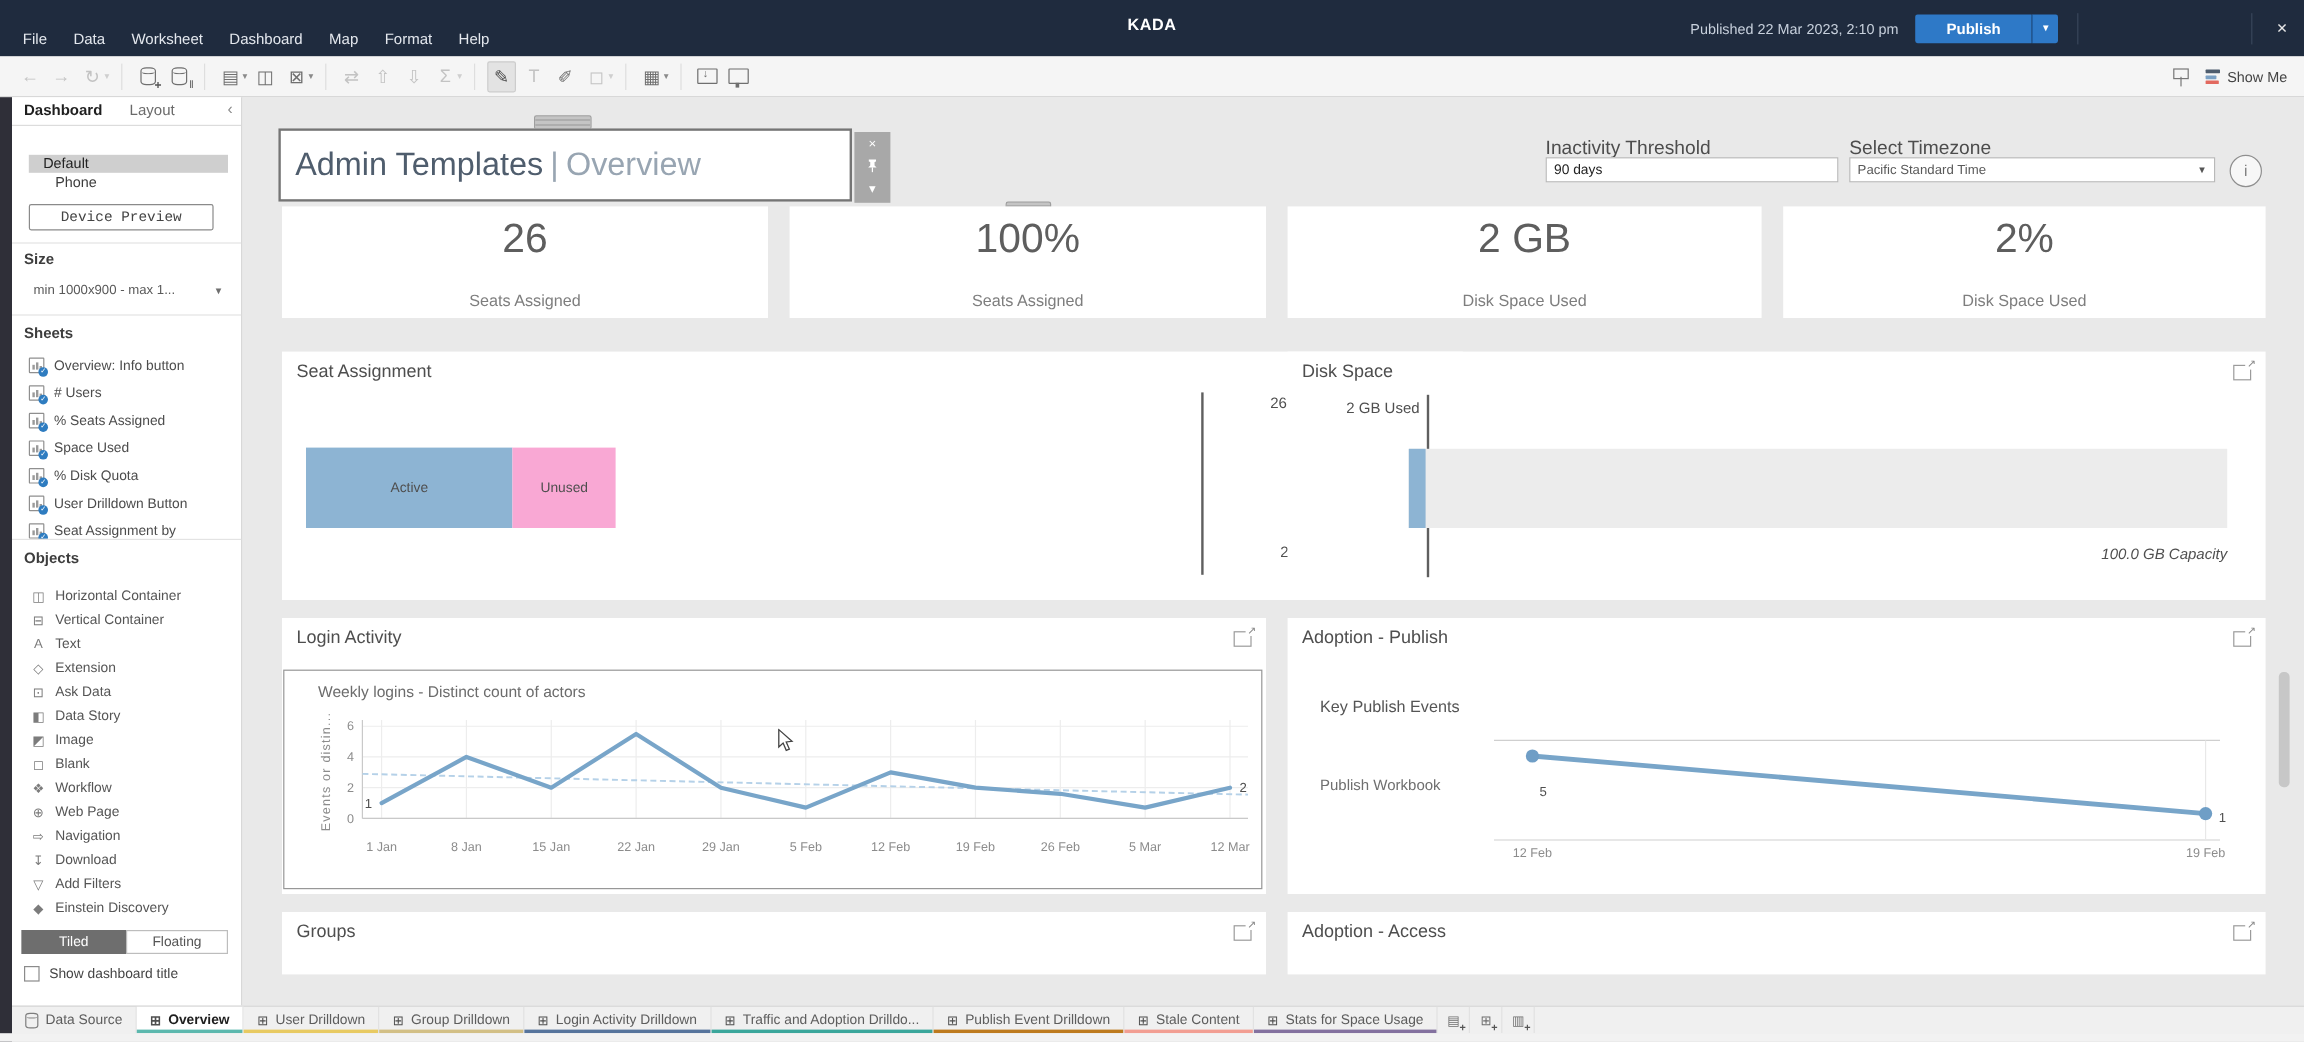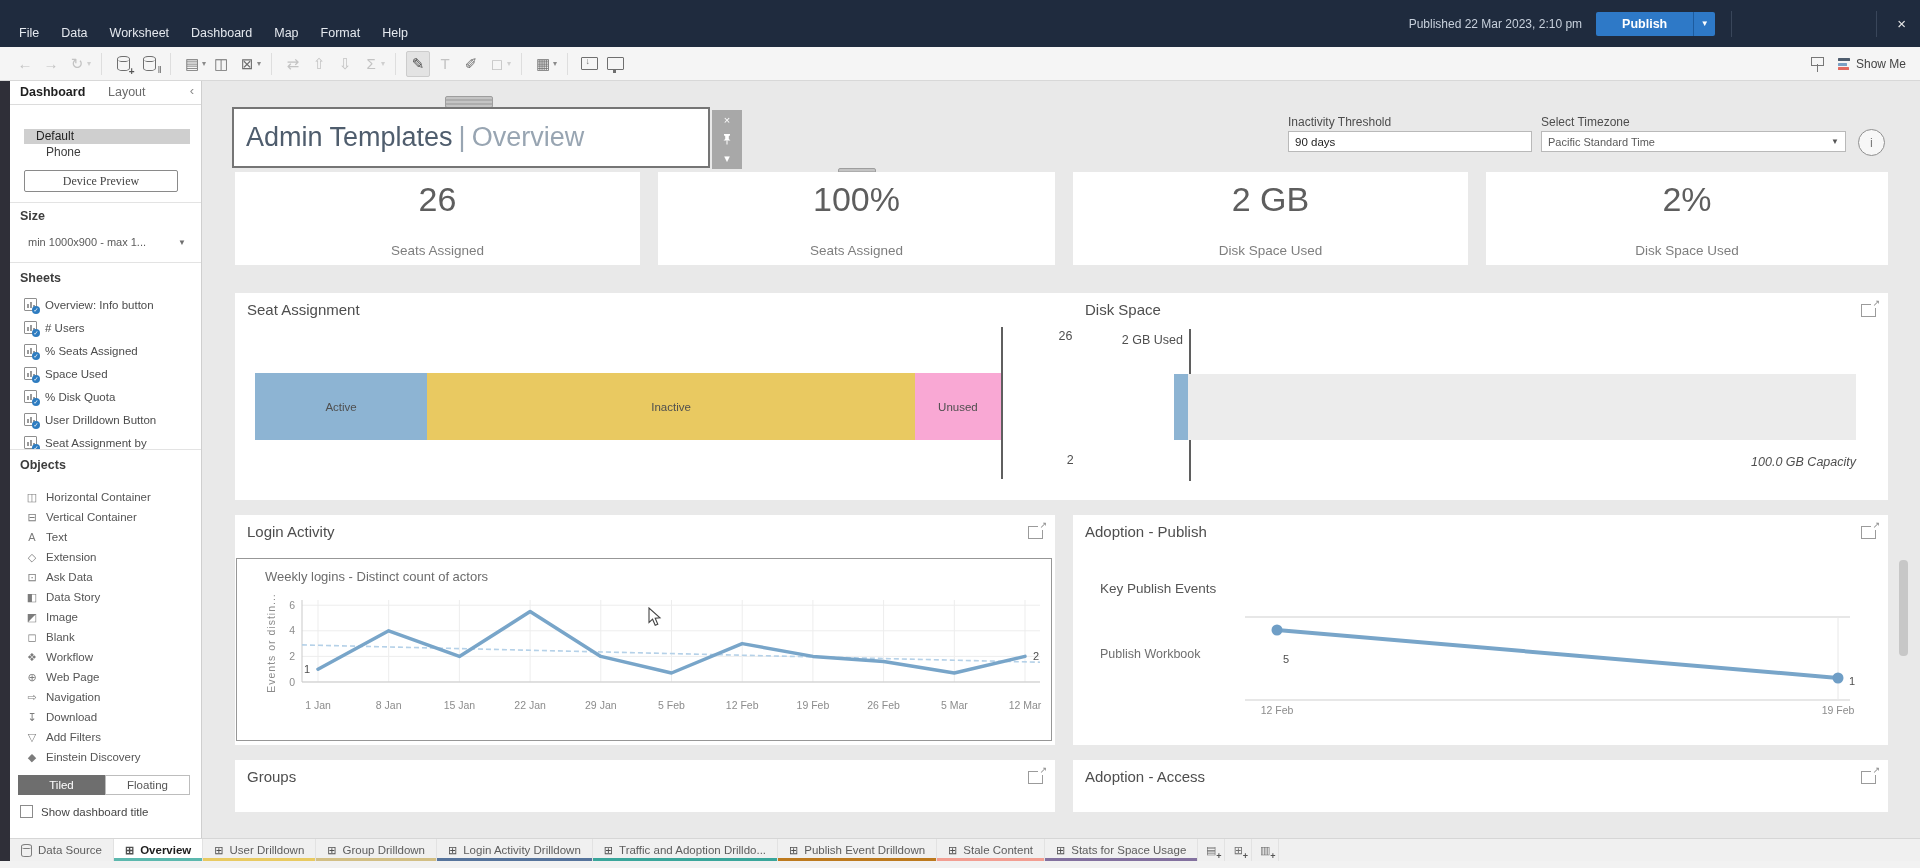--- a/index.html
+++ b/index.html
@@ -57,21 +57,21 @@
   #sb-tabs{position:absolute;left:0;top:0;width:100%;height:23px;border-bottom:1px solid #dcdcdc;}
   #sb-tab-dashboard{position:absolute;left:10px;top:4px;font-size:12.5px;color:#1f1f1f;font-weight:bold;cursor:pointer;}
   #sb-tab-layout{position:absolute;left:98px;top:4px;font-size:12.5px;color:#6a6a6a;cursor:pointer;}
   #sb-collapse{position:absolute;right:7px;top:2px;font-size:13px;color:#8a8a8a;cursor:pointer;}
   #device-default{position:absolute;left:14px;top:48px;width:166px;height:15px;background:#cfcfcf;
                   font-size:12px;color:#222;padding-left:12px;line-height:15px;box-sizing:border-box;cursor:pointer;}
   #device-phone{position:absolute;left:14px;top:64px;width:166px;height:15px;font-size:12px;color:#3c3c3c;
                 padding-left:22px;line-height:15px;box-sizing:border-box;cursor:pointer;}
   #device-preview-btn{position:absolute;left:14px;top:89px;width:154px;height:22px;background:#fff;
                       border:1px solid #8a8a8a;border-radius:2px;font-size:12px;color:#444;cursor:pointer;
-                      font-family:Liberation Serif, serif;}
+                      font-family:Liberation Mono, monospace;}
   .sb-hr{position:absolute;left:0;width:191px;height:1px;background:#e3e3e3;}
   .sb-label{position:absolute;left:10px;font-size:12.5px;color:#3d3d3d;font-weight:bold;}
   #size-dd{position:absolute;left:18px;top:152px;width:158px;height:18px;font-size:11px;color:#5a5a5a;
            display:flex;align-items:center;cursor:pointer;}
   #size-dd .dd-caret{margin-left:auto;font-size:8px;color:#6f6f6f;}
   #sheets-list{position:absolute;left:0;top:212px;width:191px;height:156px;overflow:hidden;}
   .sheet-item{height:23px;display:flex;align-items:center;padding-left:14px;cursor:pointer;}
   .sh-ic{width:11px;height:11px;border:1px solid #8f8f8f;border-radius:1px;position:relative;margin-right:8px;
          background:linear-gradient(#9a9a9a,#9a9a9a) 2px 5px/2px 4px no-repeat,
                     linear-gradient(#9a9a9a,#9a9a9a) 5px 3px/2px 6px no-repeat,
@@ -103,21 +103,21 @@
   #dash-title-box .t-main{font-size:27px;color:#4f5d6d;}
   #dash-title-box .t-sep{font-size:27px;color:#98a5b2;margin:0 6px;font-weight:300;}
   #dash-title-box .t-sub{font-size:27px;color:#98a5b2;}
   .drag-handle{position:absolute;background:repeating-linear-gradient(to bottom,#c4c4c4 0 2px,#adadad 2px 4px);
                border:1px solid #9e9e9e;border-radius:2px;cursor:move;}
   #float-controls{position:absolute;left:510px;top:29px;width:30px;height:59px;background:#a8a8a8;
                   display:flex;flex-direction:column;align-items:center;justify-content:space-between;
                   padding:5px 0;box-sizing:border-box;}
   #float-controls .fc{color:#fff;font-size:11px;line-height:11px;cursor:pointer;}
 
-  .ctl-label{position:absolute;font-size:12px;color:#4d4d4d;}
+  .ctl-label{position:absolute;font-size:16px;color:#4d4d4d;}
   .field{position:absolute;background:#fff;border:1px solid #b9b9b9;display:flex;align-items:center;
          padding:0 6px;box-sizing:border-box;font-size:11.5px;color:#333;}
   #timezone-select{color:#5a5a5a;font-size:11px;cursor:pointer;}
   #timezone-select .dd-caret{margin-left:auto;font-size:8px;color:#555;}
   #inactivity-input{width:100%;border:none;outline:none;font-size:11.5px;color:#222;
                     font-family:"Liberation Sans",sans-serif;padding:0;}
   #info-btn{position:absolute;left:1656px;top:48px;width:25px;height:25px;border:1.5px solid #8f8f8f;
             border-radius:50%;color:#7d7d7d;font-size:13px;display:flex;align-items:center;justify-content:center;
             background:#f7f7f7;cursor:pointer;}
 
@@ -179,20 +179,21 @@
 <header id="titlebar">
   <nav id="menubar">
       <span class="menu-item">File</span>
       <span class="menu-item">Data</span>
       <span class="menu-item">Worksheet</span>
       <span class="menu-item">Dashboard</span>
       <span class="menu-item">Map</span>
       <span class="menu-item">Format</span>
       <span class="menu-item">Help</span>
     </nav>
+  <div id="app-title">KADA</div>
   <div id="titlebar-right">
     <span id="published-text">Published 22 Mar 2023, 2:10 pm</span>
     <button id="publish-btn">Publish</button>
     <button id="publish-caret">▼</button>
     <span class="tdiv"></span>
     <span id="tb-spacer"></span>
     <span class="tdiv"></span>
     <button id="close-btn">×</button>
   </div>
 </header>
@@ -411,21 +412,20 @@
     <div class="l">Disk Space Used</div>
   </div>
 
   <section class="panel" style="left:33px;top:212px;width:984px;height:207px">
     <div class="panel-title">Seat Assignment</div>
     <span class="goto"></span>
     <div id="seat-top-label">26 Seats Assigned</div>
     <div id="seat-vline"></div>
     <div id="seat-bar">
         <div class="seg" style="width: 172.154px; background: rgb(141, 180, 211);">Active</div>
-        <div class="seg" style="width: 487.769px; background: rgb(233, 201, 97);">Inactive</div>
         <div class="seg" style="width: 86.0769px; background: #f9a8d4;">Unused</div>
       </div>
     <div id="seat-bottom-label">26 Seat Capacity</div>
   </section>
 
   <section class="panel" style="left:871px;top:212px;width:815px;height:207px">
     <div class="panel-title">Disk Space</div>
     <span class="goto"></span>
     <div id="disk-used-label">2 GB Used</div>
     <div id="disk-vline"></div>

